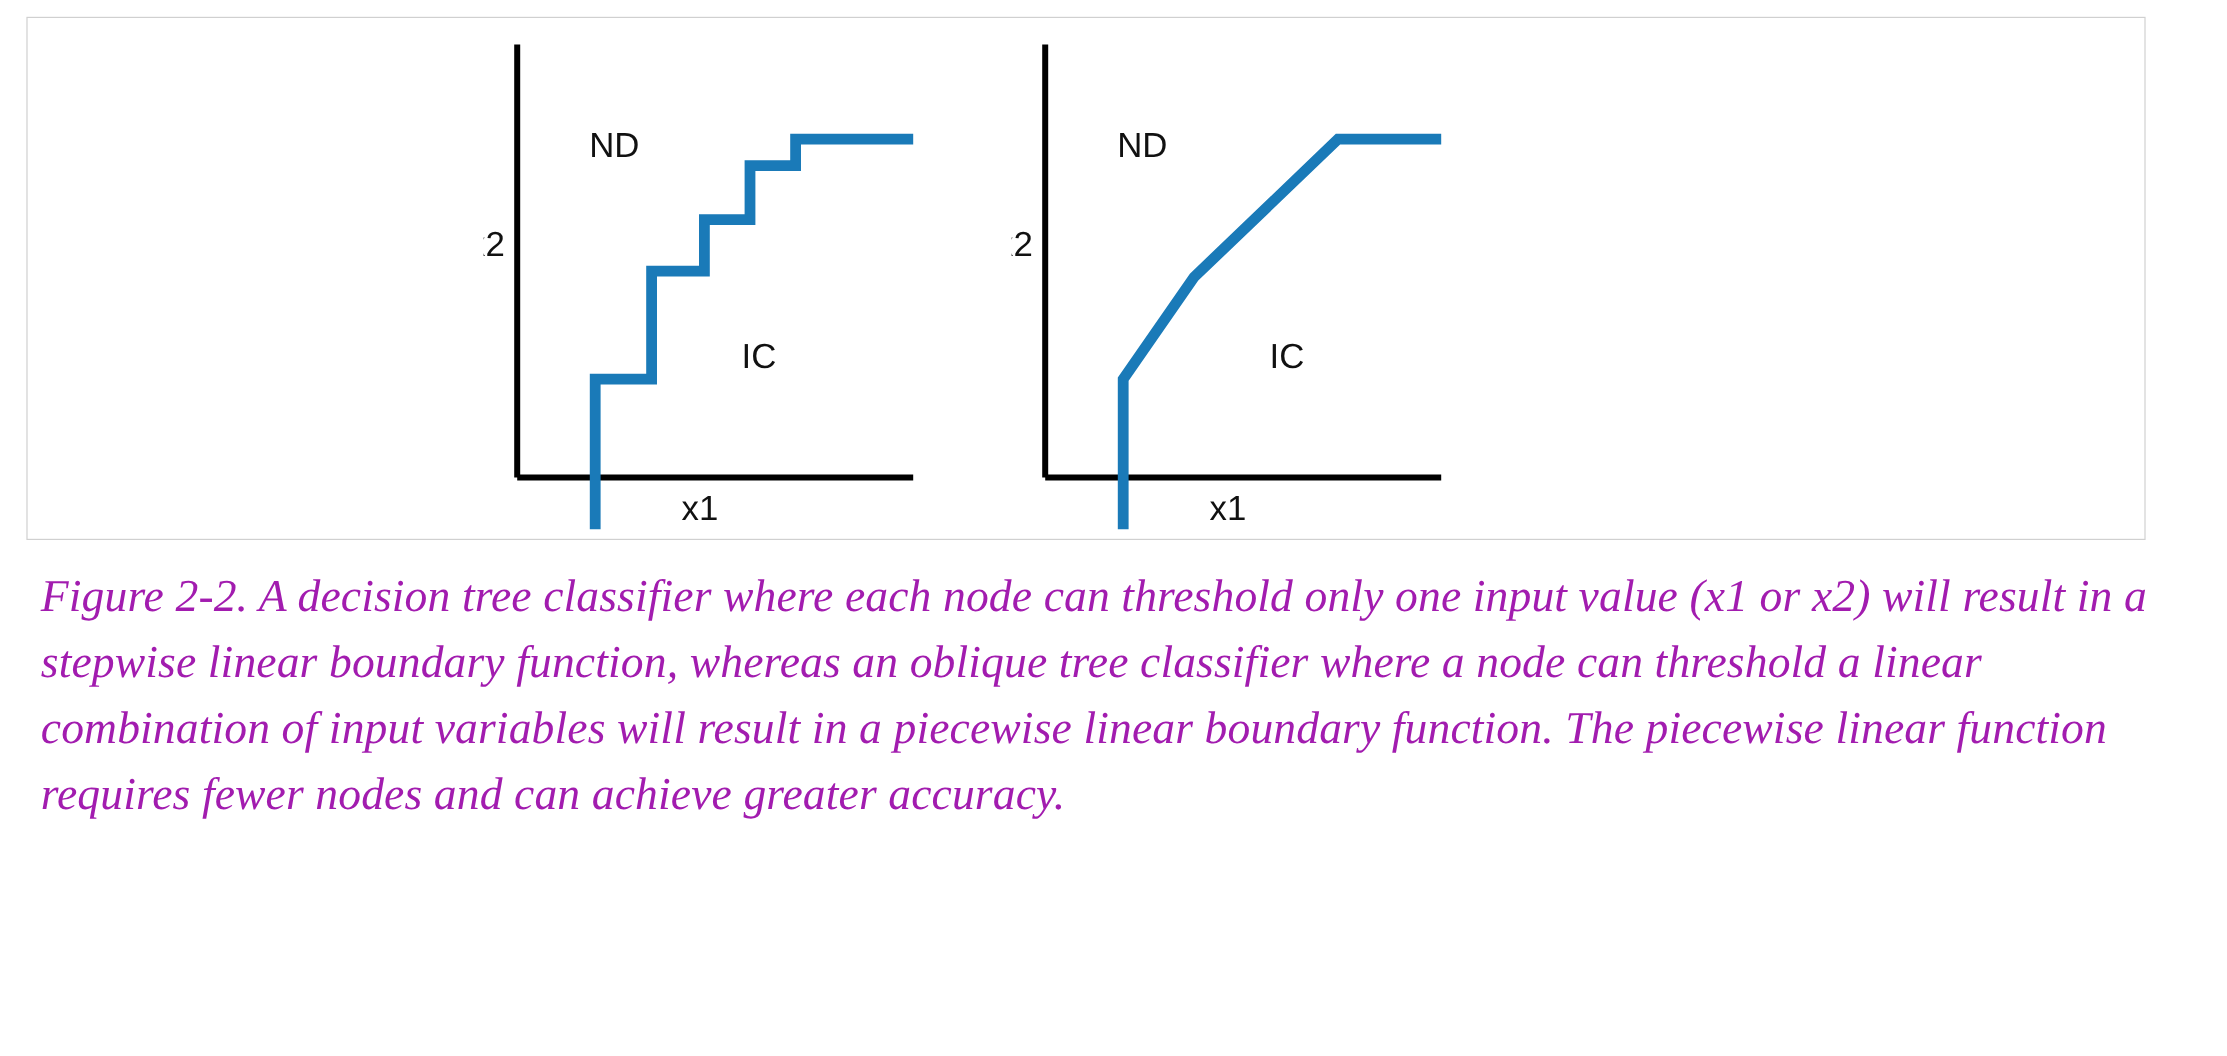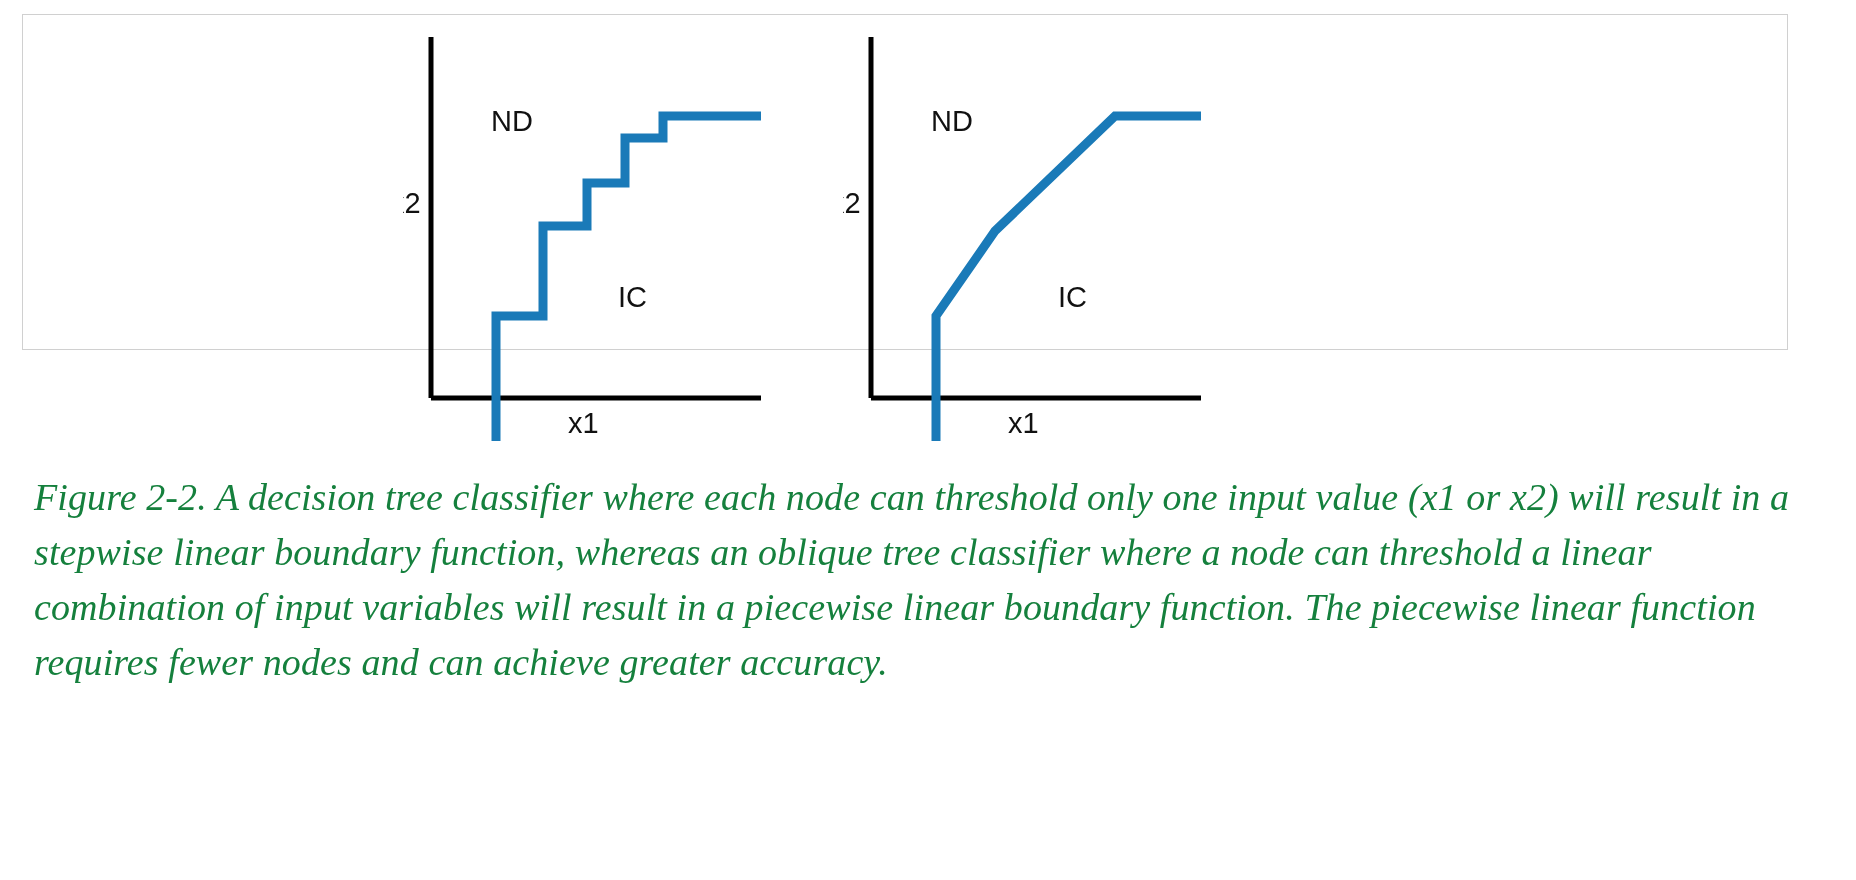--- a/index.html
+++ b/index.html
@@ -17,21 +17,21 @@
     position: relative;
     width: 1856px;
     height: 880px;
     background: #ffffff;
   }
   .figure-box {
     position: absolute;
     left: 22px;
     top: 14px;
     width: 1766px;
-    height: 336px;
+    height: 436px;
     border: 1px solid #d0d0d0;
     background: #ffffff;
     box-sizing: border-box;
   }
   .panels {
     position: absolute;
     left: 0;
     top: 0;
     width: 100%;
     height: 100%;
@@ -51,21 +51,21 @@
   }
   .caption {
     position: absolute;
     left: 34px;
     top: 470px;
     width: 1790px;
     font-family: "Liberation Serif", serif;
     font-style: italic;
     font-size: 38px;
     line-height: 55px;
-    color: #15803d;
+    color: #a21caf;
     letter-spacing: 0.1px;
   }
   .axis-label {
     font-family: "Liberation Sans", sans-serif;
     font-size: 29px;
     fill: #111111;
   }
   .region-label {
     font-family: "Liberation Sans", sans-serif;
     font-size: 29px;

